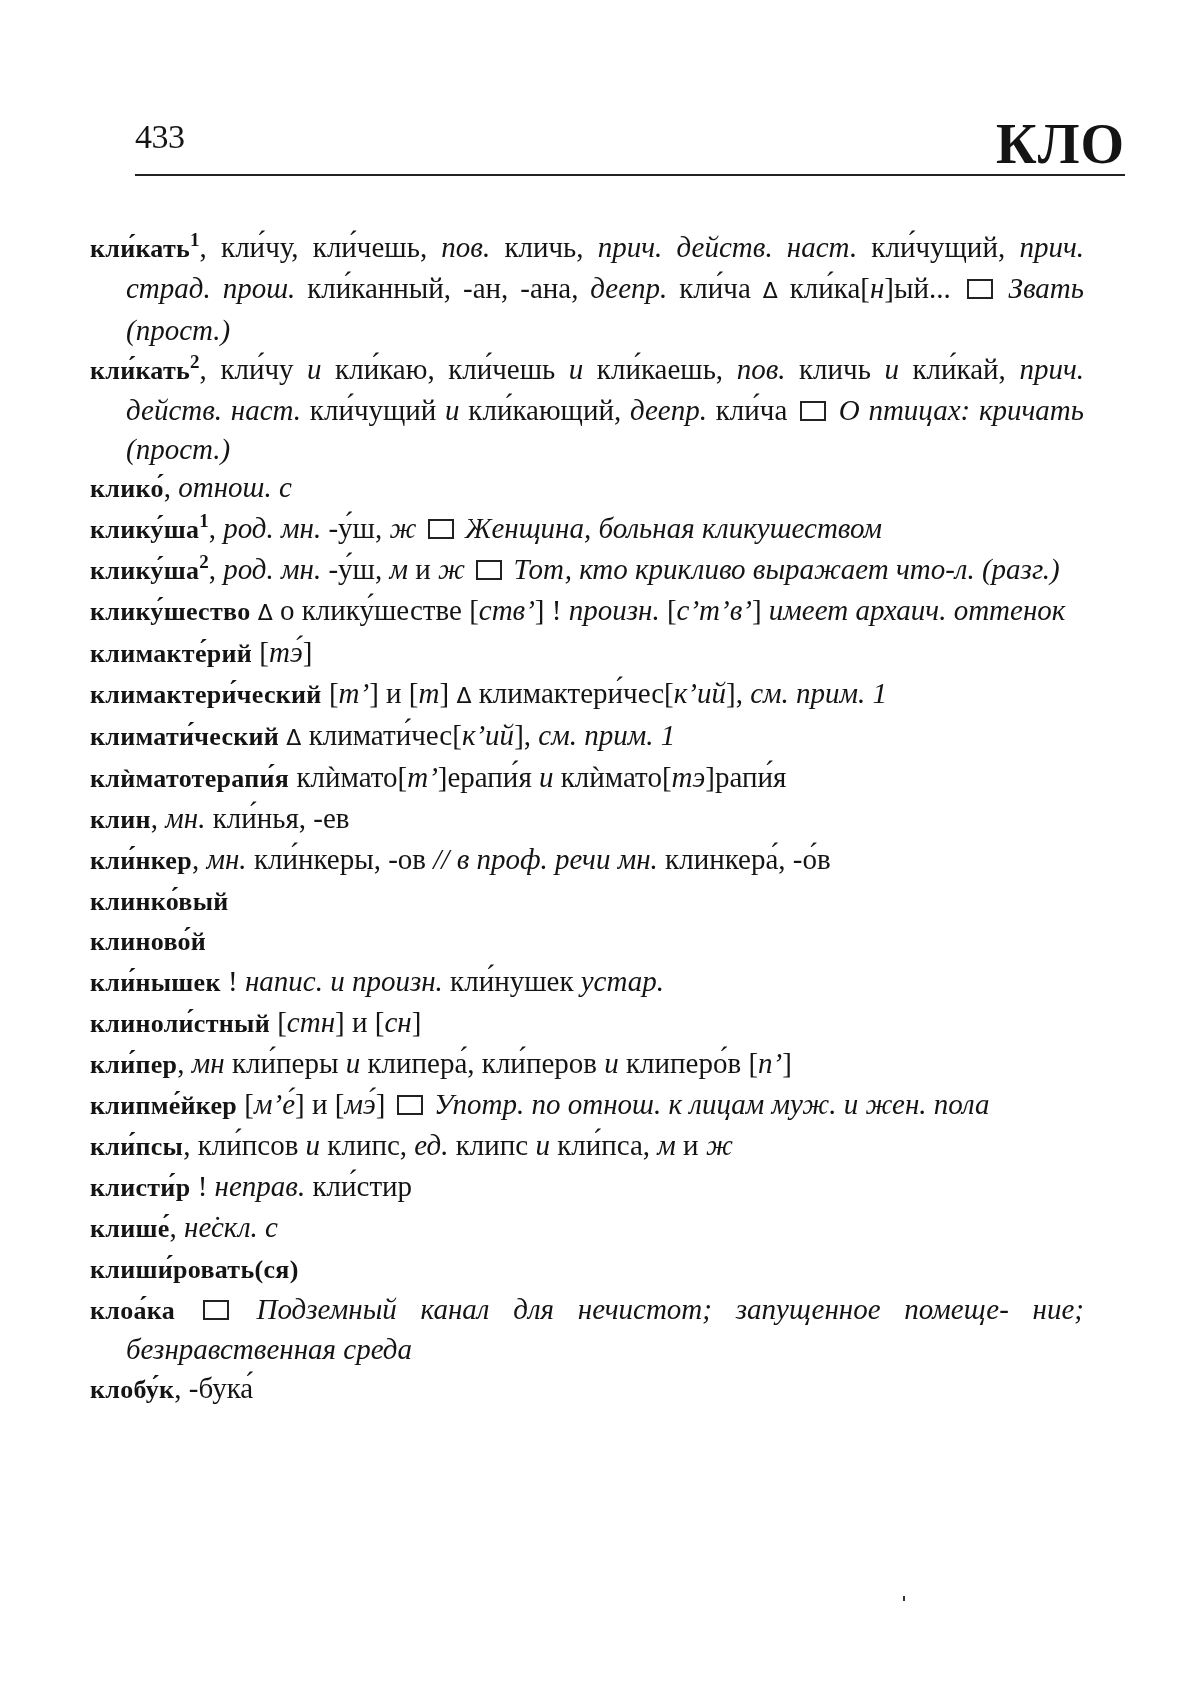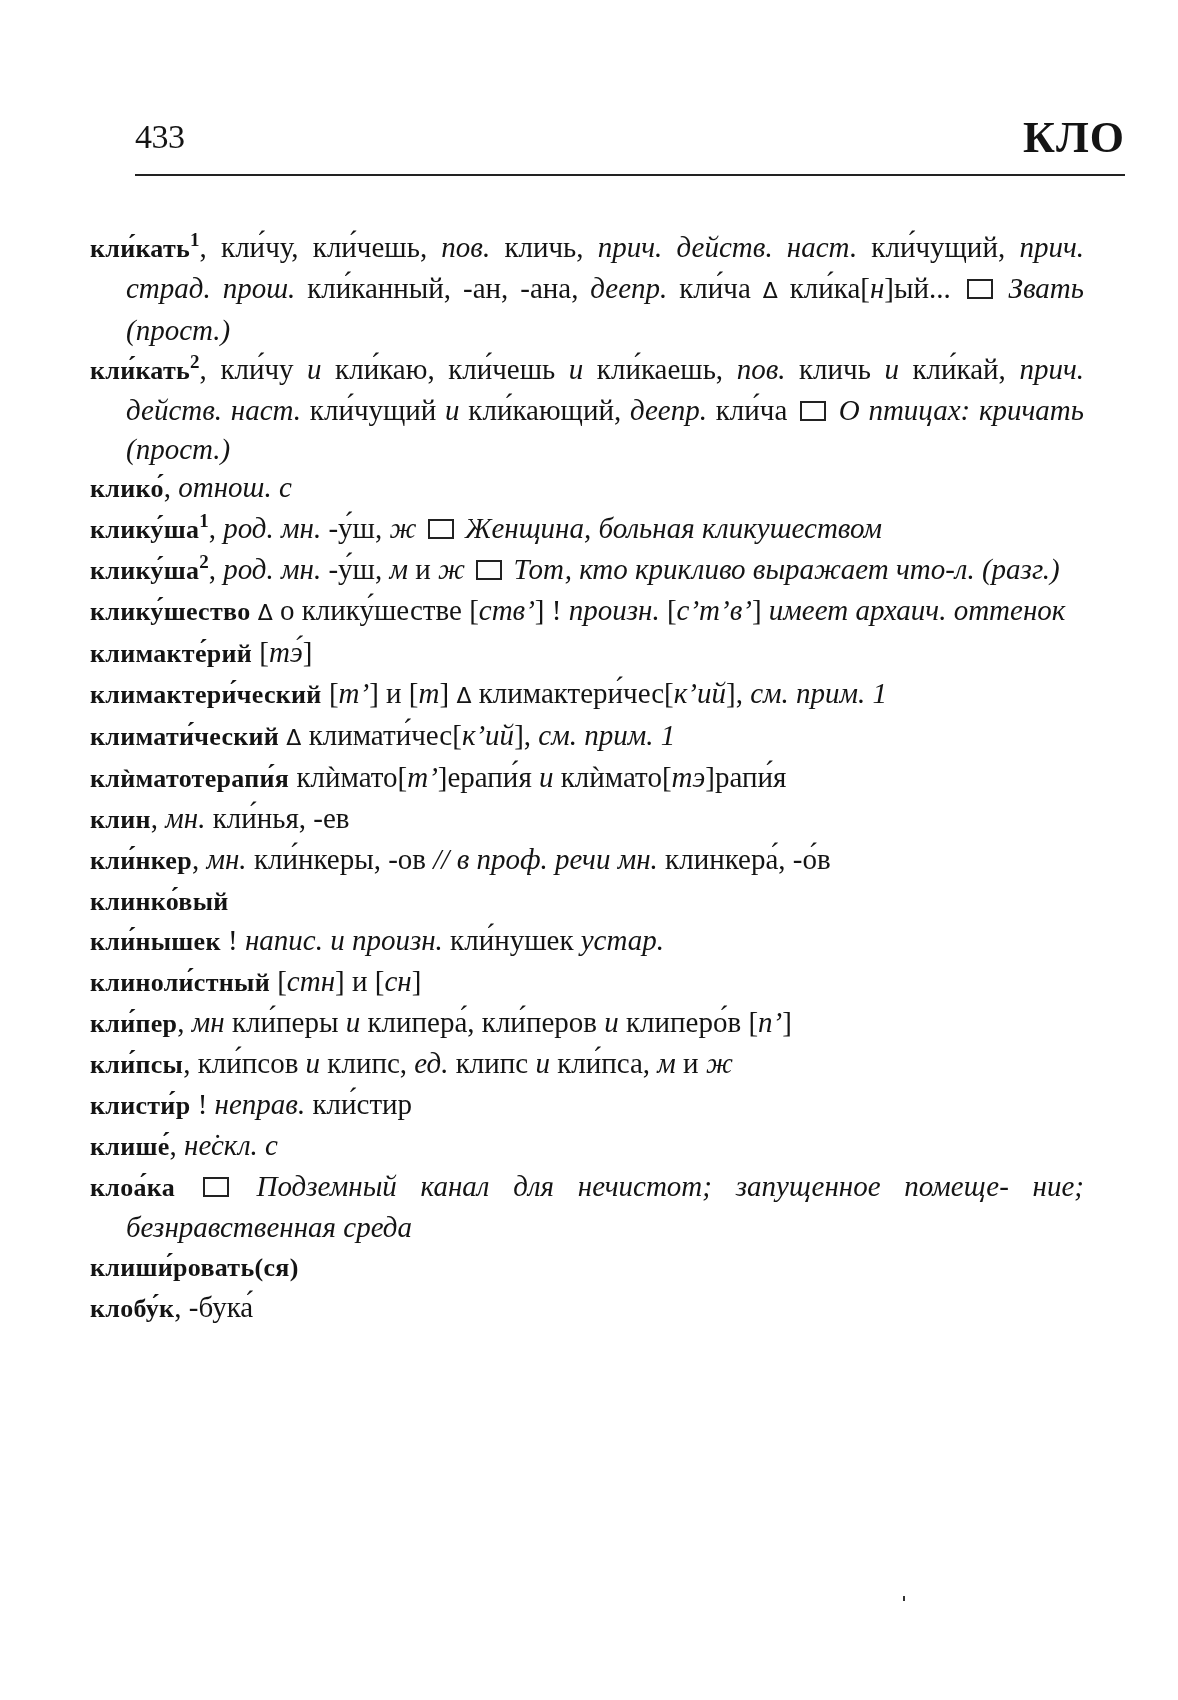--- a/index.html
+++ b/index.html
@@ -1,20 +1,20 @@
 <!DOCTYPE html>
 <html><head>
 <meta charset="utf-8">
 <style>
   html, body { margin: 0; padding: 0; background: #ffffff; }
   body { width: 1178px; height: 1700px; position: relative; overflow: hidden;
          font-family: "Liberation Serif", "DejaVu Serif", serif; color: #141414; }
   .header { position: absolute; left: 96px; top: 112px; width: 990px; height: 70px; margin-left: 39px; }
   .page-num { position: absolute; left: 0; top: 6px; font-size: 34px; letter-spacing: -0.5px; }
-  .running-head { position: absolute; right: 0; top: 0; font-size: 44px; font-weight: bold; letter-spacing: 1px; }
+  .running-head { position: absolute; right: 0; top: 0; font-size: 56px; font-weight: bold; letter-spacing: 1px; }
   .rule { position: absolute; left: 0; right: 0; top: 62px; height: 0; border-top: 2px solid #222; }
   .entries { position: absolute; left: 90px; top: 228px; width: 994px; }
   .entry { font-size: 29px; line-height: 38.9px; padding-left: 36px; text-indent: -36px;
            text-align: justify; }
   .hw { font-weight: bold; font-family: Liberation Serif, serif; font-size: 26px; letter-spacing: 0.3px; }
   .it { font-style: italic; }
   .sup { font-size: 19px; vertical-align: super; line-height: 0; font-weight: bold; }
   .box { display: inline-block; width: 22px; height: 16px; border: 2px solid #222; vertical-align: -1px; margin: 0 4px; }
   .tri { font-family: "DejaVu Sans", sans-serif; font-size: 22px; }
   .speck { position: absolute; left: 903px; top: 1596px; width: 2px; height: 5px; background: #333; }
@@ -35,24 +35,26 @@
     <div class="entry"><span class="hw">клику́ша</span><span class="sup">1</span><span>, </span><span class="it">род. мн.</span><span> -у́ш, </span><span class="it">ж</span><span> </span><span class="box"></span><span class="it"> Женщина, больная кликушеством</span></div>
     <div class="entry"><span class="hw">клику́ша</span><span class="sup">2</span><span>, </span><span class="it">род. мн.</span><span> -у́ш, </span><span class="it">м</span><span> и </span><span class="it">ж</span><span> </span><span class="box"></span><span class="it"> Тот, кто крикливо выражает что-л. (разг.)</span></div>
     <div class="entry"><span class="hw">клику́шество</span><span> </span><span class="tri">Δ</span><span> о клику́шестве [</span><span class="it">ств’</span><span>] ! </span><span class="it">произн.</span><span> [</span><span class="it">с’т’в’</span><span>] </span><span class="it">имеет архаич. оттенок</span></div>
     <div class="entry"><span class="hw">климакте́рий</span><span> [</span><span class="it">тэ́</span><span>]</span></div>
     <div class="entry"><span class="hw">климактери́ческий</span><span> [</span><span class="it">т’</span><span>] и [</span><span class="it">т</span><span>] </span><span class="tri">Δ</span><span> климактери́чес[</span><span class="it">к’ий</span><span>], </span><span class="it">см. прим. 1</span></div>
     <div class="entry"><span class="hw">климати́ческий</span><span> </span><span class="tri">Δ</span><span> климати́чес[</span><span class="it">к’ий</span><span>], </span><span class="it">см. прим. 1</span></div>
     <div class="entry"><span class="hw">клѝматотерапи́я</span><span> клѝмато[</span><span class="it">т’</span><span>]ерапи́я </span><span class="it">и</span><span> клѝмато[</span><span class="it">тэ</span><span>]рапи́я</span></div>
     <div class="entry"><span class="hw">клин</span><span>, </span><span class="it">мн.</span><span> кли́нья, -ев</span></div>
     <div class="entry"><span class="hw">кли́нкер</span><span>, </span><span class="it">мн.</span><span> кли́нкеры, -ов </span><span class="it">// в проф. речи мн.</span><span> клинкера́, -о́в</span></div>
     <div class="entry"><span class="hw">клинко́вый</span></div>
+    <div class="entry"><span class="hw">клиново́й</span></div>
     <div class="entry"><span class="hw">кли́нышек</span><span> ! </span><span class="it">напис. и произн.</span><span> кли́нушек </span><span class="it">устар.</span></div>
     <div class="entry"><span class="hw">клиноли́стный</span><span> [</span><span class="it">стн</span><span>] и [</span><span class="it">сн</span><span>]</span></div>
     <div class="entry"><span class="hw">кли́пер</span><span>, </span><span class="it">мн</span><span> кли́перы </span><span class="it">и</span><span> клипера́, кли́перов </span><span class="it">и</span><span> клиперо́в [</span><span class="it">п’</span><span>]</span></div>
+    <div class="entry"><span class="hw">клипме́йкер</span><span> [</span><span class="it">м’е́</span><span>] и [</span><span class="it">мэ́</span><span>] </span><span class="box"></span><span class="it"> Употр. по отнош. к лицам муж. и жен. пола</span></div>
     <div class="entry"><span class="hw">кли́псы</span><span>, кли́псов </span><span class="it">и</span><span> клипс, </span><span class="it">ед.</span><span> клипс </span><span class="it">и</span><span> кли́пса, </span><span class="it">м</span><span> и </span><span class="it">ж</span></div>
     <div class="entry"><span class="hw">клисти́р</span><span> ! </span><span class="it">неправ.</span><span> кли́стир</span></div>
     <div class="entry"><span class="hw">клише́</span><span>, </span><span class="it">не̇скл. с</span></div>
+    <div class="entry"><span class="hw">клиши́ровать(ся)</span></div>
     <div class="entry"><span class="hw">клоа́ка</span><span> </span><span class="box"></span><span class="it"> Подземный канал для нечистот; запущенное помеще- ние; безнравственная среда</span></div>
-    <div class="entry"><span class="hw">клиши́ровать(ся)</span></div>
     <div class="entry"><span class="hw">клобу́к</span><span>, -бука́</span></div>
   </div>
 
 <div class="speck"></div>
 
 </body></html>

